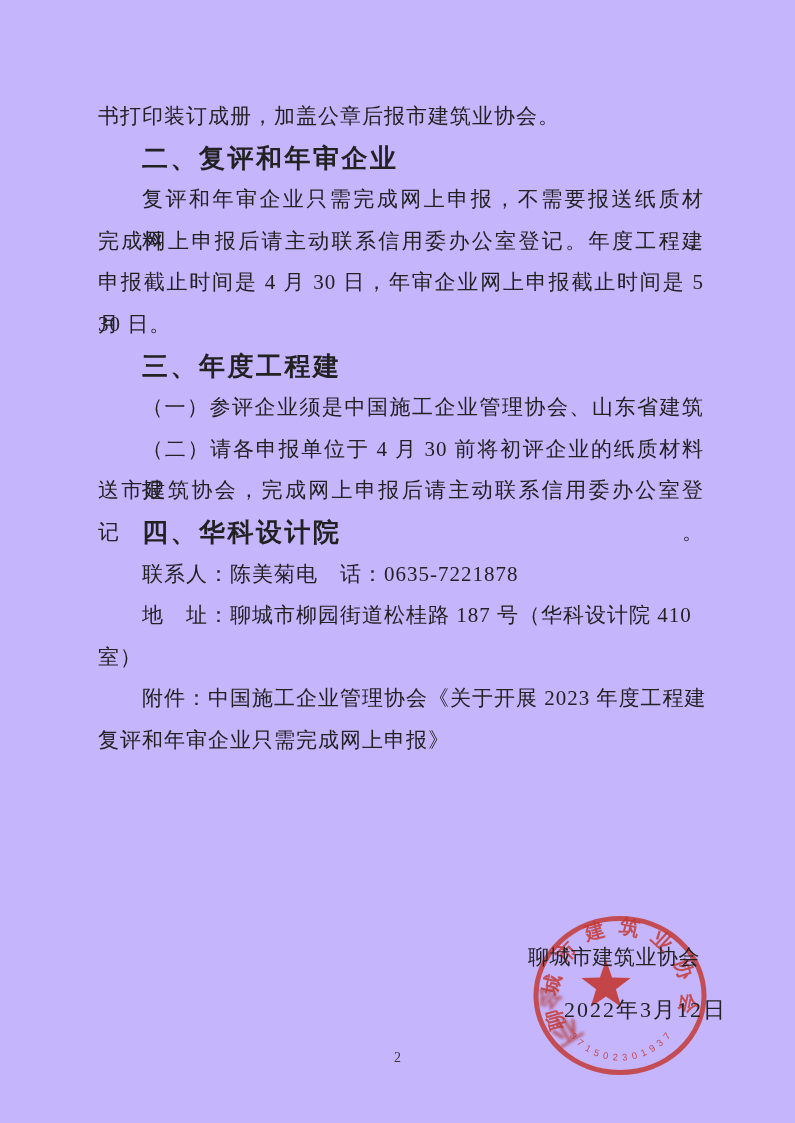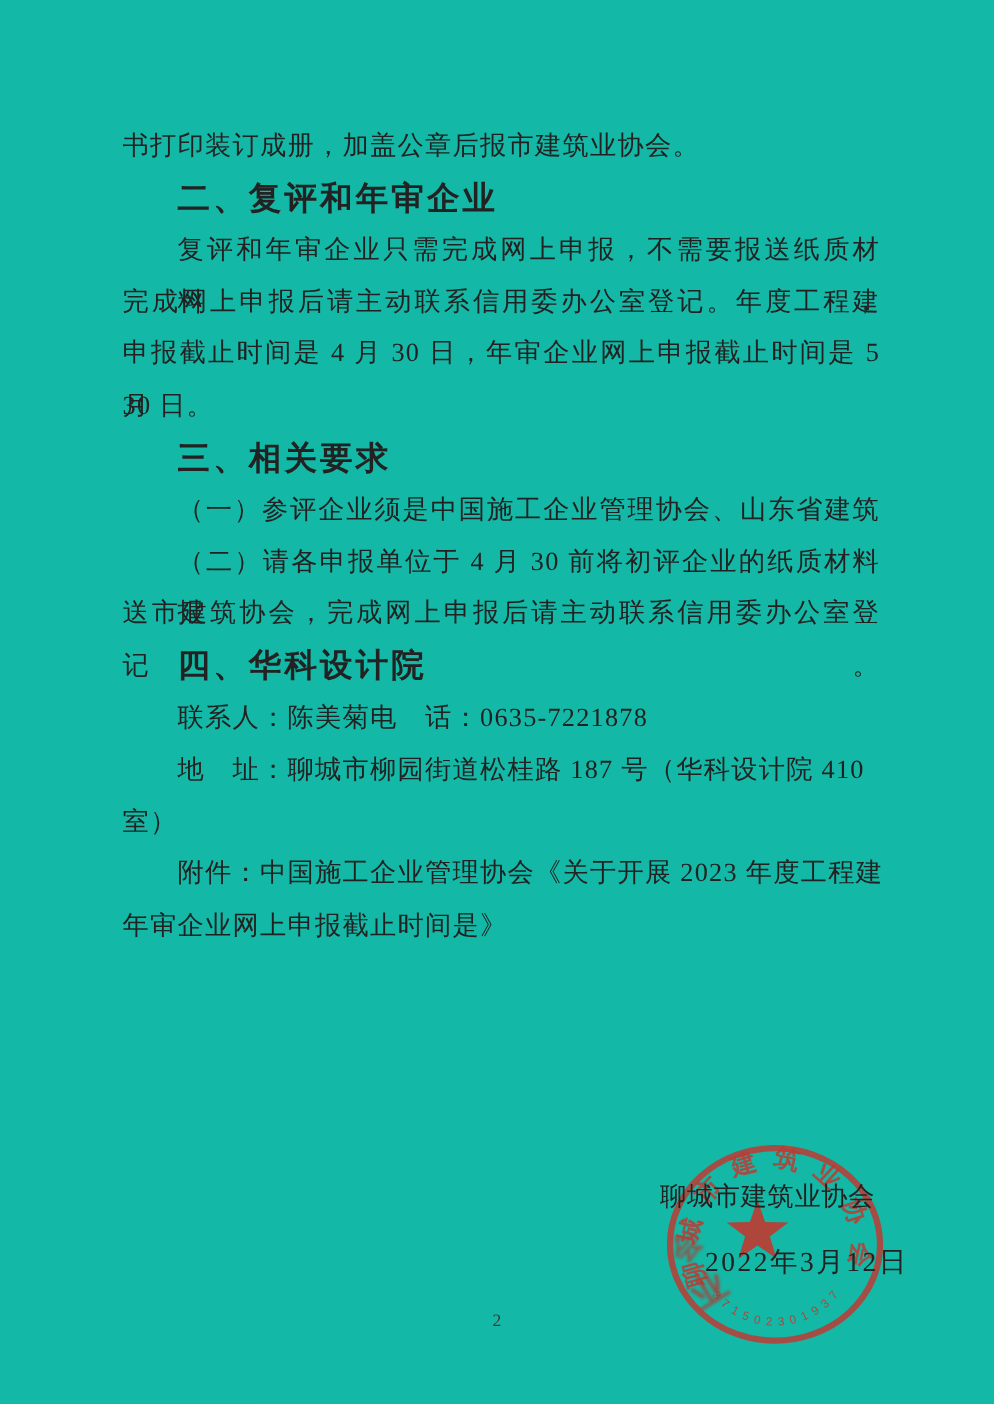--- a/index.html
+++ b/index.html
@@ -1,21 +1,21 @@
 <!DOCTYPE html>
 <html><head>
 <meta charset="utf-8">
 <style>
   html, body { margin: 0; padding: 0; background: #888; }
   .page {
     position: relative;
     width: 795px;
     height: 1123px;
     margin: 0 auto;
-    background: #14b8a6;
+    background: #c4b5fd;
     overflow: hidden;
     font-family: "Liberation Serif", "DejaVu Serif", serif;
     color: #222222;
   }
   .content {
     position: absolute;
     left: 98px;
     top: 96px;
     width: 606px;
   }
@@ -80,30 +80,30 @@
 
 <div class="page">
 
   <div class="content">
     <div class="line">书打印装订成册，加盖公章后报市建筑业协会。</div>
     <div class="line h indent">二、复评和年审企业</div>
     <div class="line j indent">复评和年审企业只需完成网上申报，不需要报送纸质材料，</div>
     <div class="line j">完成网上申报后请主动联系信用委办公室登记。年度工程建</div>
     <div class="line j">申报截止时间是 4 月 30 日，年审企业网上申报截止时间是 5 月</div>
     <div class="line">30 日。</div>
-    <div class="line h indent">三、相关要求</div>
+    <div class="line h indent">三、年度工程建</div>
     <div class="line j indent">（一）参评企业须是中国施工企业管理协会、山东省建筑</div>
     <div class="line j indent">（二）请各申报单位于 4 月 30 前将初评企业的纸质材料报</div>
     <div class="line j">送市建筑协会，完成网上申报后请主动联系信用委办公室登记。</div>
     <div class="line h indent">四、华科设计院</div>
     <div class="line indent">联系人：陈美菊电　话：0635-7221878</div>
     <div class="line indent">地　址：聊城市柳园街道松桂路 187 号（华科设计院 410</div>
     <div class="line">室）</div>
     <div class="line indent">附件：中国施工企业管理协会《关于开展 2023 年度工程建</div>
-    <div class="line">年审企业网上申报截止时间是》</div>
+    <div class="line">复评和年审企业只需完成网上申报》</div>
   </div>
 
   <svg class="seal" viewBox="0 0 174 160" aria-hidden="true">
     <defs>
       <path id="arcTop" d="M 43.2,123.3 A 62,62 0 1 1 130.8,123.3" fill="none"></path>
       <path id="arcBottom" d="M 30.7,112 A 65,65 0 0 0 143.3,112" fill="none"></path>
       <filter id="smudge">
           <feGaussianBlur stdDeviation="1.4"></feGaussianBlur>
         </filter>
     </defs>

